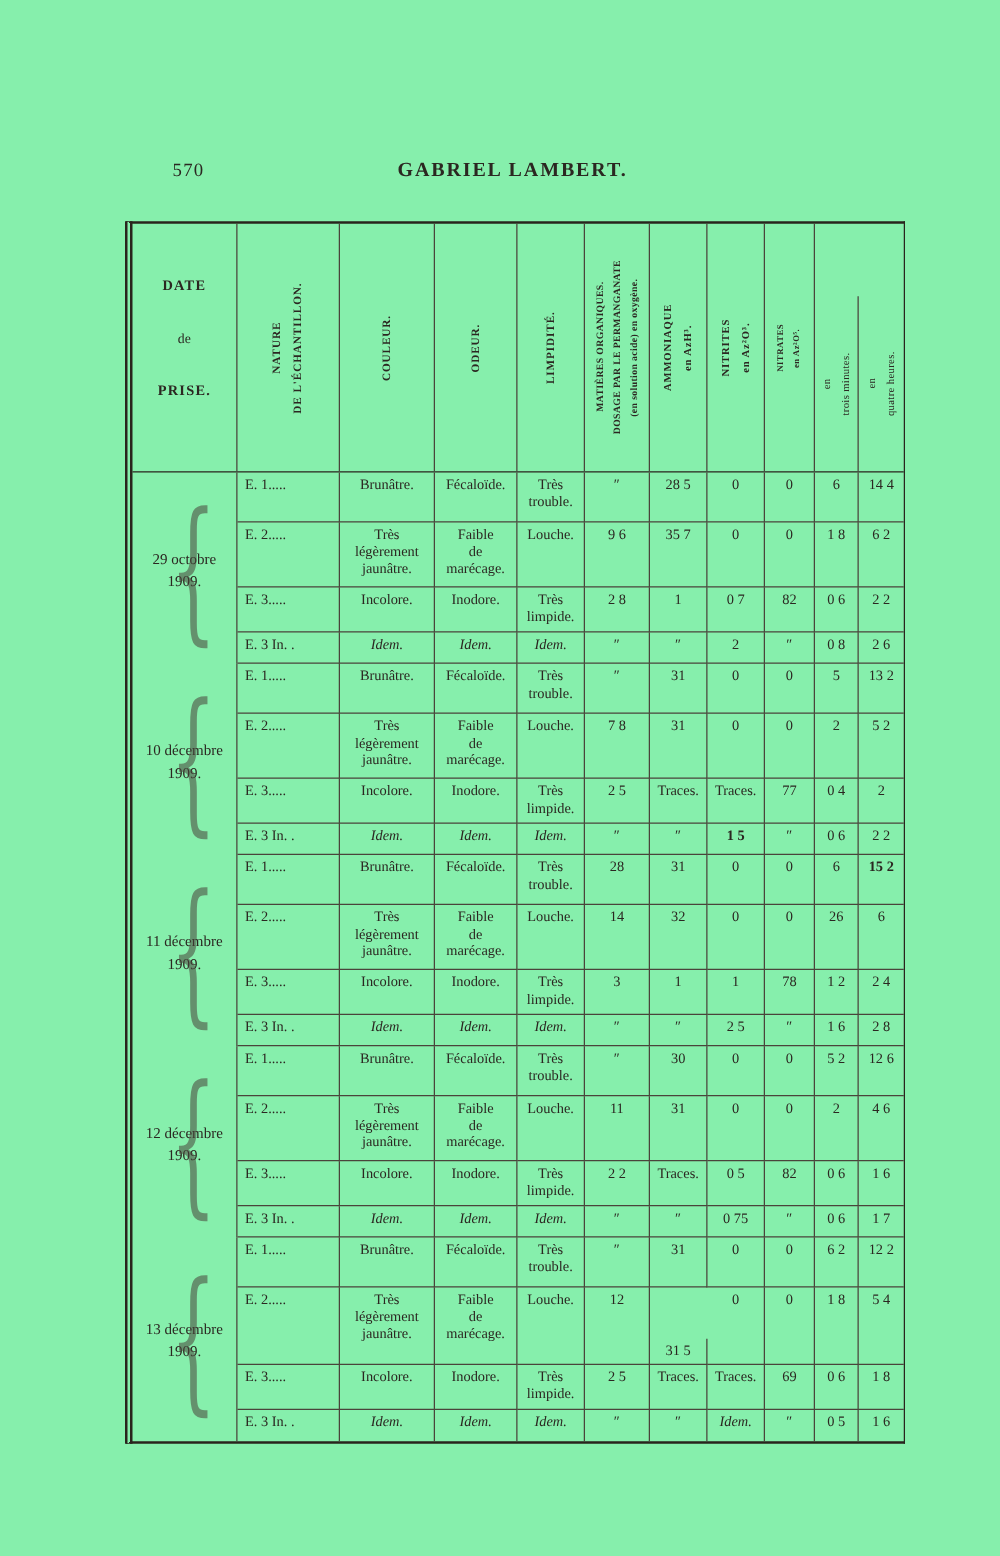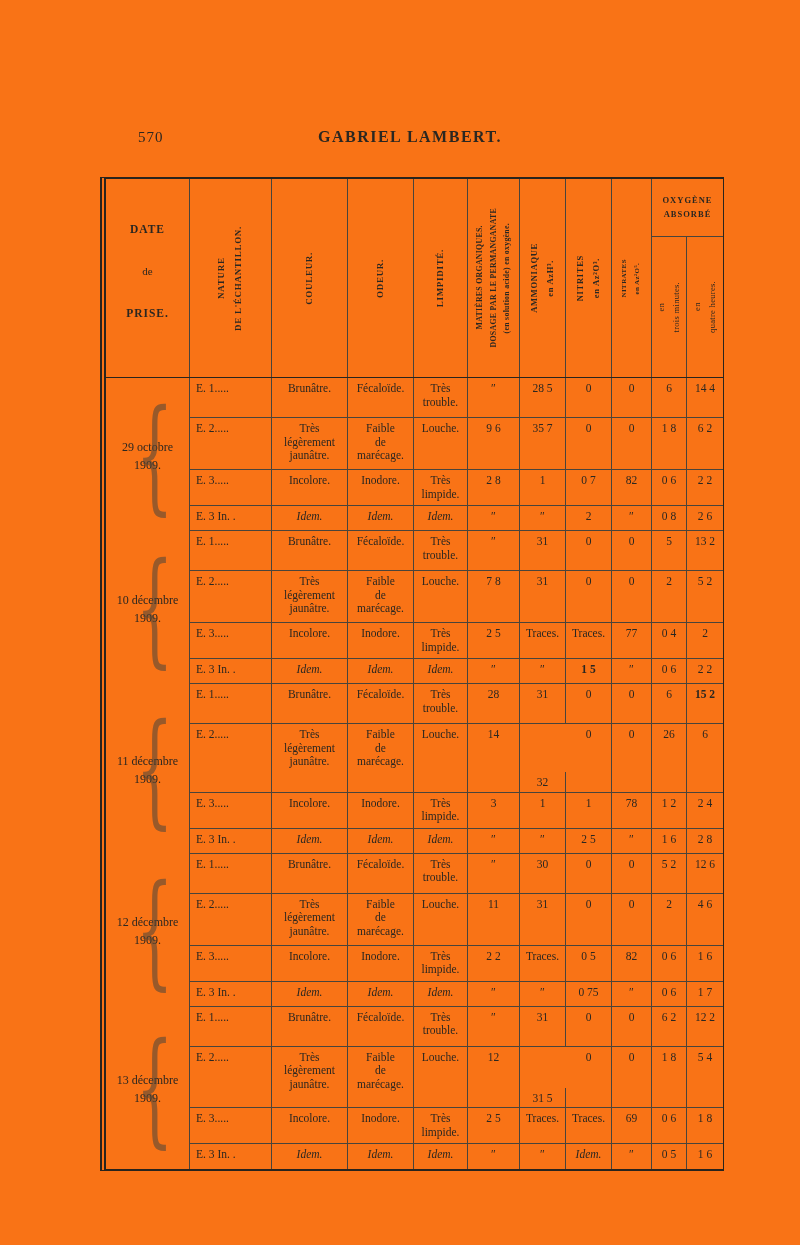--- a/index.html
+++ b/index.html
@@ -1,19 +1,19 @@
 <!DOCTYPE html>
 <html><head>
 <meta charset="utf-8">
 <style>
   html,body { margin:0; padding:0; background:#eceae4; }
   .page {
     position:relative;
     width:800px; height:1245px;
-    background:#f97316;
+    background:#86efac;
     font-family:"Liberation Serif","DejaVu Serif",serif;
     color:#2b2721;
     overflow:hidden;
   }
   .page-number {
     position:absolute; left:138px; top:129px;
     font-size:15px; letter-spacing:1px;
   }
   .running-title {
     position:absolute; left:0; top:128px; width:820px;
@@ -142,22 +142,20 @@
 en AzH³.</div>
       </div>
       <div class="hcell span2 vh h-nitrites">
         <div class="rot">NITRITES
 en Az²O³.</div>
       </div>
       <div class="hcell span2 vh h-nitrates">
         <div class="rot">NITRATES
 en Az²O⁵.</div>
       </div>
-      <div class="hcell h-ox-group">OXYGÈNE
-ABSORBÉ</div>
       <div class="hcell vh h-ox3">
         <div class="rot">en
 trois minutes.</div>
       </div>
       <div class="hcell vh h-ox4">
         <div class="rot">en
 quatre heures.</div>
       </div>
     </div>
 
@@ -273,21 +271,21 @@
           <div class="cell col-ox4 last-col" style="grid-area: 1 / 11; font-weight: bold;">15 2</div>
           <div class="cell col-nature" style="grid-area: 2 / 2;">E. 2.....</div>
           <div class="cell col-couleur" style="grid-area: 2 / 3;">Très
 légèrement
 jaunâtre.</div>
           <div class="cell col-odeur" style="grid-area: 2 / 4;">Faible
 de
 marécage.</div>
           <div class="cell col-limpidite" style="grid-area: 2 / 5;">Louche.</div>
           <div class="cell col-matieres" style="grid-area: 2 / 6;">14</div>
-          <div class="cell col-ammoniaque" style="grid-area: 2 / 7; margin-top: 48px;">32</div>
+          <div class="cell col-ammoniaque" style="grid-area: 2 / 7;">32</div>
           <div class="cell col-nitrites" style="grid-area: 2 / 8;">0</div>
           <div class="cell col-nitrates" style="grid-area: 2 / 9;">0</div>
           <div class="cell col-ox3" style="grid-area: 2 / 10;">26</div>
           <div class="cell col-ox4 last-col" style="grid-area: 2 / 11;">6</div>
           <div class="cell col-nature" style="grid-area: 3 / 2;">E. 3.....</div>
           <div class="cell col-couleur" style="grid-area: 3 / 3;">Incolore.</div>
           <div class="cell col-odeur" style="grid-area: 3 / 4;">Inodore.</div>
           <div class="cell col-limpidite" style="grid-area: 3 / 5;">Très limpide.</div>
           <div class="cell col-matieres" style="grid-area: 3 / 6;">3</div>
           <div class="cell col-ammoniaque" style="grid-area: 3 / 7;">1</div>

